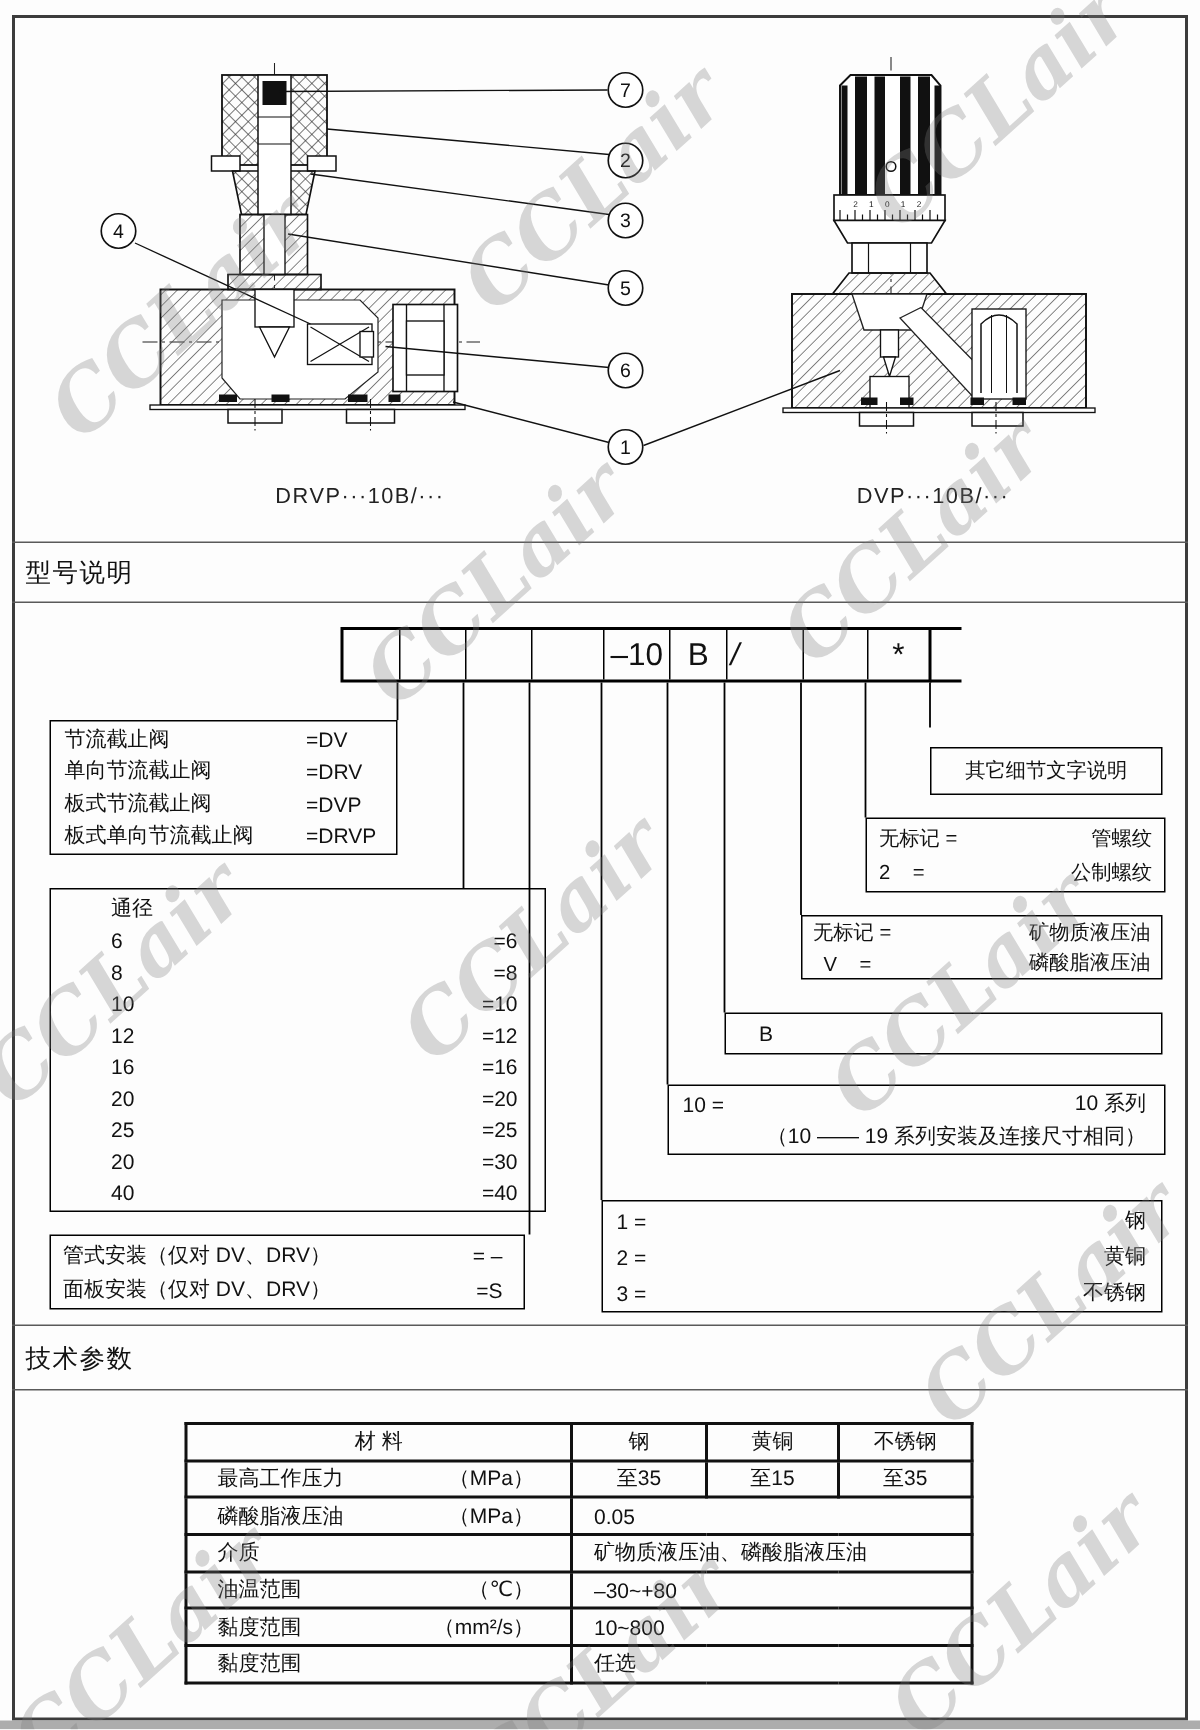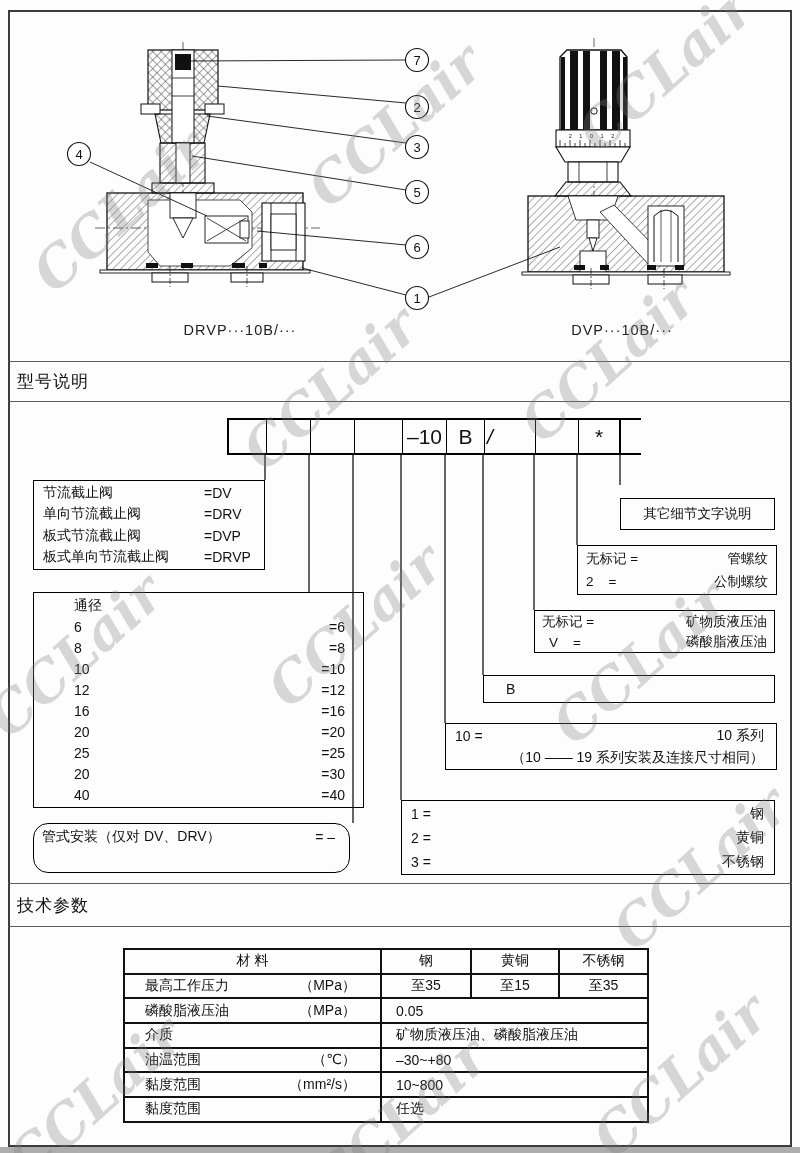--- a/index.html
+++ b/index.html
@@ -306,25 +306,30 @@
         <span class="grow"></span>
         <span>=30</span>
       </div>
     <div class="lrow" style="height:21px;padding-left:40px;padding-right:18px;">
         <span>40</span>
         <span class="grow"></span>
         <span>=40</span>
       </div>
   </div>
 
-  <div class="lbox" style="left:33px;top:823px;width:317px;height:50px;padding:1px 0;border-radius:15px;">
+  <div class="lbox" style="left:33px;top:823px;width:317px;height:50px;padding:1px 0;">
     <div class="lrow" style="height:23px;padding-left:8px;padding-right:14px;">
         <span>管式安装（仅对 DV、DRV）</span>
         <span class="grow"></span>
         <span>= –</span>
+      </div>
+    <div class="lrow" style="height:23px;padding-left:8px;padding-right:14px;">
+        <span>面板安装（仅对 DV、DRV）</span>
+        <span class="grow"></span>
+        <span>=S</span>
       </div>
   </div>
 
   <div class="lbox" style="left:401px;top:800px;width:374px;height:75px;padding:1px 0;">
     <div class="lrow" style="height:24px;padding-left:9px;padding-right:10px;">
         <span>1 =</span>
         <span class="grow"></span>
         <span>钢</span>
       </div>
     <div class="lrow" style="height:24px;padding-left:9px;padding-right:10px;">

